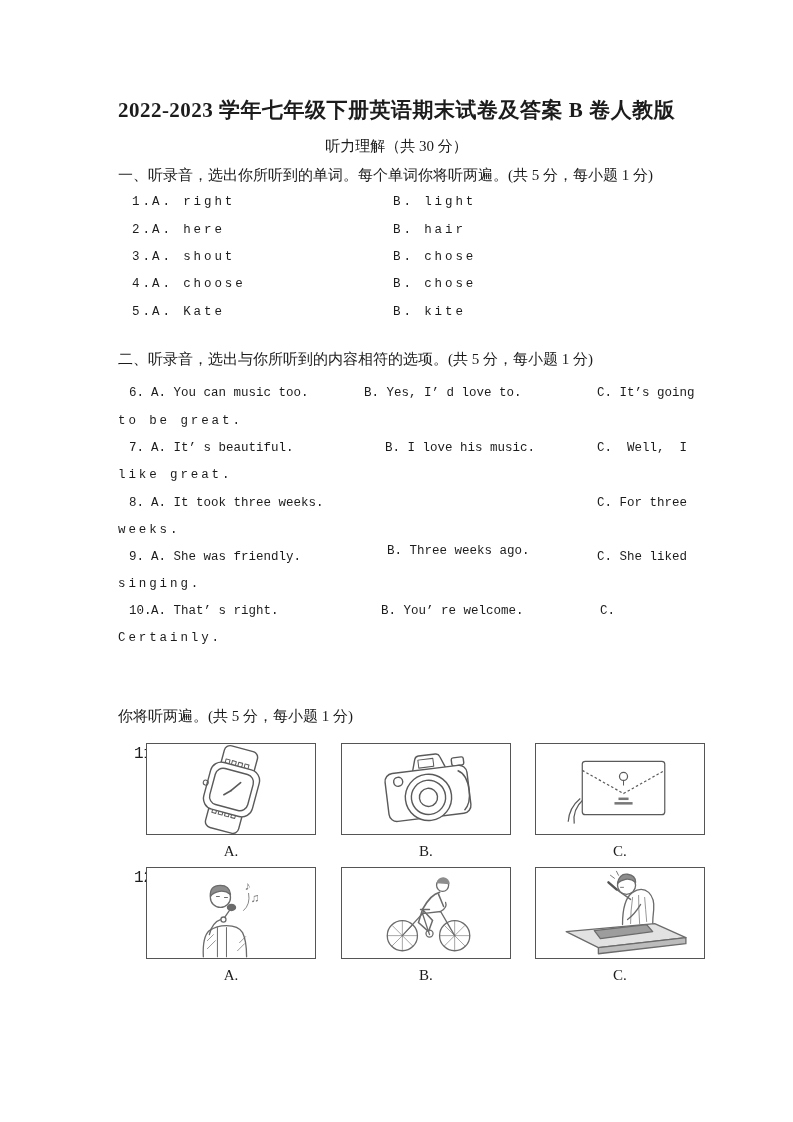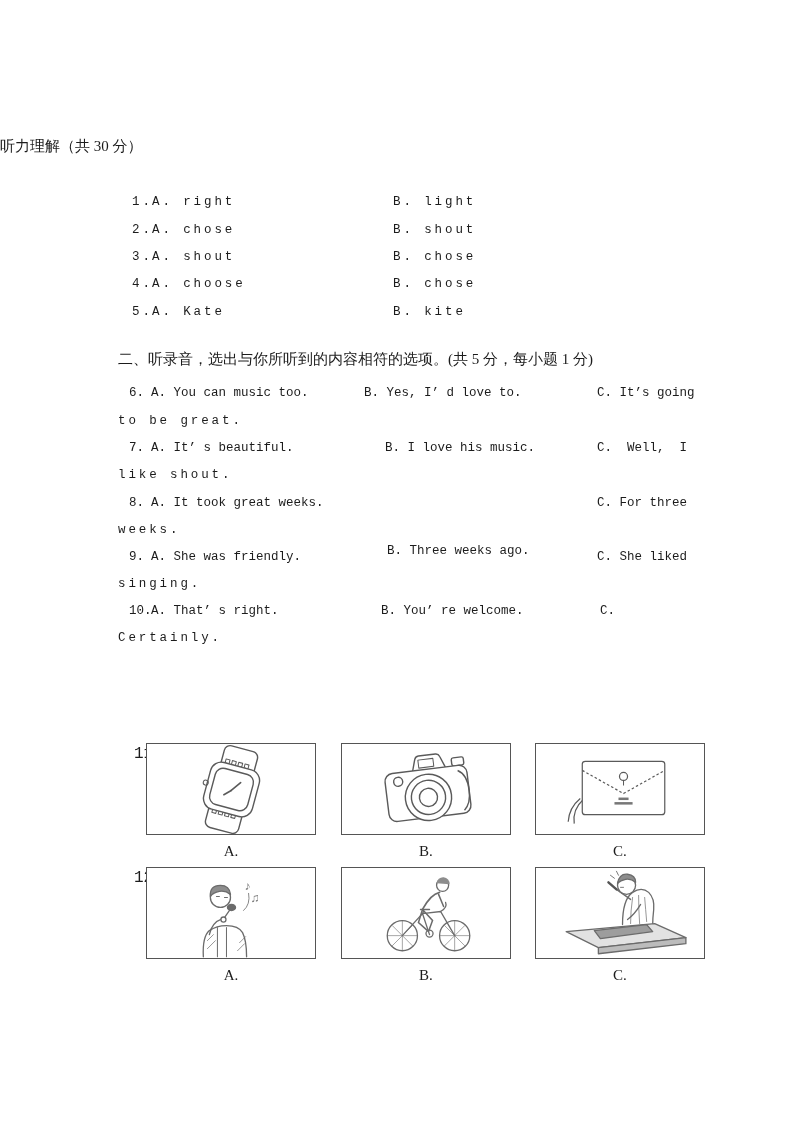--- a/index.html
+++ b/index.html
@@ -3,21 +3,21 @@
 <meta charset="utf-8">
 <style>
   html,body{margin:0;padding:0;background:#ffffff;}
   .page{
     position:relative;width:793px;height:1122px;background:#ffffff;
     color:#1c1c1c;overflow:hidden;
     font-family:"Liberation Serif","DejaVu Serif",serif;
   }
   .abs{position:absolute;}
   .title{top:96px;left:0;width:100%;text-align:center;font-size:21px;font-weight:bold;letter-spacing:.5px;}
-  .subtitle{top:137px;left:0;width:100%;font-size:15px;}
+  .subtitle{top:137px;left:0;width:100%;text-align:center;font-size:15px;}
   .h{left:118px;width:562px;font-size:15px;line-height:20px;}
   .mono{font-family:"Liberation Mono","DejaVu Sans Mono",monospace;font-size:12.5px;line-height:19px;}
   .spread{letter-spacing:2.9px;}
   .row{position:absolute;left:118px;width:640px;height:19px;}
   .row span{position:absolute;top:0;white-space:pre;}
   
   .s1 .num{left:14px;} .s1 .a{left:34px;} .s1 .b{left:275px;}
   
   .s2 .num{left:11px;} .s2 .a{left:33px;} .s2 .c{left:479px;}
   .b6{left:246px;} .b7{left:267px;} .b8{left:269px;margin-top:48px;} .b9{left:253px;} .b10{left:263px;}
@@ -29,32 +29,34 @@
   .pbox{position:absolute;top:0;width:170px;height:92px;border:1.5px solid #555555;background:#fff;box-sizing:border-box;}
   .pbox svg{width:100%;height:100%;display:block;}
   .bx1{left:28px;} .bx2{left:223px;} .bx3{left:417px;}
   .plabel{position:absolute;top:100px;width:170px;text-align:center;font-size:15px;}
 </style>
 </head>
 <body>
 
 <div class="page">
 
+  <div class="abs title">2022-2023 学年七年级下册英语期末试卷及答案 B 卷人教版</div>
   <div class="abs subtitle">听力理解（共 30 分）</div>
 
+  <div class="abs h" style="top:165px">一、听录音，选出你所听到的单词。每个单词你将听两遍。(共 5 分，每小题 1 分)</div>
 
   <div class="row mono spread s1" style="top:193px">
     <span class="num">1.</span>
     <span class="a">A. right</span>
     <span class="b">B. light</span>
   </div>
   <div class="row mono spread s1" style="top:221px">
     <span class="num">2.</span>
-    <span class="a">A. chose</span>
-    <span class="b">B. shout</span>
+    <span class="a">A. here</span>
+    <span class="b">B. hair</span>
   </div>
   <div class="row mono spread s1" style="top:248px">
     <span class="num">3.</span>
     <span class="a">A. shout</span>
     <span class="b">B. chose</span>
   </div>
   <div class="row mono spread s1" style="top:275px">
     <span class="num">4.</span>
     <span class="a">A. choose</span>
     <span class="b">B. chose</span>
@@ -74,45 +76,46 @@
     <span class="c">C. It’s going</span>
   </div>
   <div class="wrap mono spread" style="top:412px">to be great.</div>
 
   <div class="row mono s2" style="top:439px">
     <span class="num">7.</span>
     <span class="a">A. It’ s beautiful.</span>
     <span class="b7">B. I love his music.</span>
     <span class="c">C.  Well,  I</span>
   </div>
-  <div class="wrap mono spread" style="top:466px">like shout.</div>
+  <div class="wrap mono spread" style="top:466px">like great.</div>
 
   <div class="row mono s2" style="top:494px">
     <span class="num">8.</span>
-    <span class="a">A. It took great weeks.</span>
+    <span class="a">A. It took three weeks.</span>
     <span class="b8">B. Three weeks ago.</span>
     <span class="c">C. For three</span>
   </div>
   <div class="wrap mono spread" style="top:521px">weeks.</div>
 
   <div class="row mono s2" style="top:548px">
     <span class="num">9.</span>
     <span class="a">A. She was friendly.</span>
     <span class="c">C. She liked</span>
   </div>
   <div class="wrap mono spread" style="top:575px">singing.</div>
 
   <div class="row mono s2" style="top:602px">
     <span class="num">10.</span>
     <span class="a a10">A. That’ s right.</span>
     <span class="b10">B. You’ re welcome.</span>
     <span class="c10">C.</span>
   </div>
   <div class="wrap mono spread" style="top:629px">Certainly.</div>
 
+  <div class="abs h" style="top:706px">你将听两遍。(共 5 分，每小题 1 分)</div>
 
   <div class="picrow" style="top:743px">
     <span class="pnum">11.</span>
 
     <div class="pbox bx1">
       <svg viewBox="0 0 167 89">
         <g transform="rotate(15 84 45)" fill="#fff" stroke="#5a5a5a" stroke-width="1.4" stroke-linejoin="round">
           <rect x="67" y="3" width="34" height="26" rx="6"></rect>
           <rect x="67" y="61" width="34" height="26" rx="6"></rect>
           <g fill="none" stroke-width="1">

